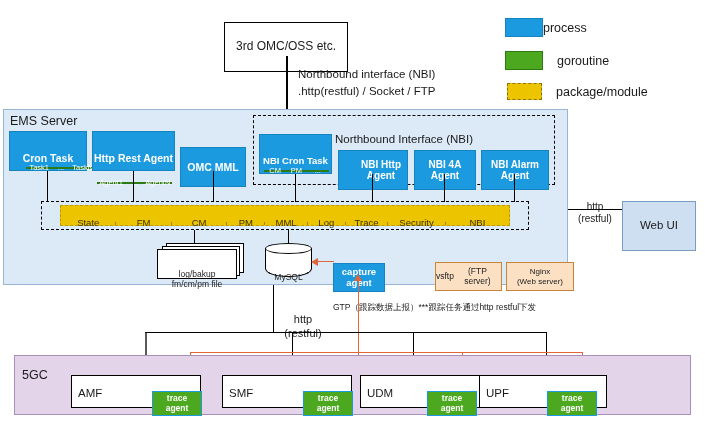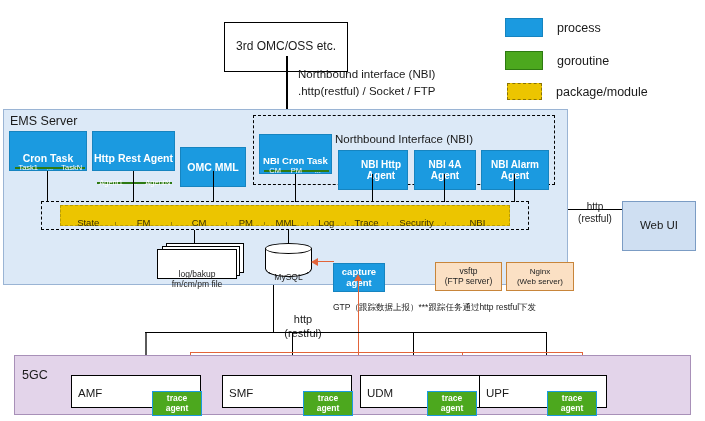--- a/index.html
+++ b/index.html
@@ -50,21 +50,21 @@
   
   .arrow-left{width:0;height:0;border-top:4px solid transparent;border-bottom:4px solid transparent;border-right:7px solid #e2643a;}
   .arrow-up{width:0;height:0;border-left:4px solid transparent;border-right:4px solid transparent;border-bottom:7px solid #e2643a;}
 </style>
 </head>
 <body>
 
 <div id="root">
 
   <div class="abs" style="left:505px;top:18px;width:195px;height:85px;">
-    <div class="abs" style="left:0;top:0;display:flex;align-items:center;gap:14px;justify-content:flex-end;">
+    <div class="abs" style="left:0;top:0;display:flex;align-items:center;justify-content:flex-end;">
       <div class="lg-sw lg-proc"></div>
       <span class="lbl" style="font-size:12.5px;">process</span>
     </div>
     <div class="abs" style="left:0;top:33px;display:flex;align-items:center;gap:14px;">
       <div class="lg-sw lg-gor"></div>
       <span class="lbl" style="font-size:12.5px;">goroutine</span>
     </div>
     <div class="abs" style="left:2px;top:65px;display:flex;align-items:center;gap:14px;">
       <div class="lg-sw lg-pkg" style="width:33px;height:15px;"></div>
       <span class="lbl" style="font-size:12.5px;">package/module</span>
@@ -83,21 +83,21 @@
   </div>
 
   <div class="abs emsbox" style="left:3px;top:109px;width:565px;height:176px;"></div>
   <div class="abs lbl" style="left:10px;top:114px;font-size:12.5px;">EMS Server</div>
 
   <div class="abs nbidash" style="left:253px;top:115px;width:302px;height:70px;"></div>
   <div class="abs lbl ctr" style="left:253px;top:117px;width:302px;height:14px;font-size:11.5px;">Northbound Interface (NBI)</div>
 
   <div class="abs proc" style="left:9px;top:131px;width:78px;height:40px;">
     <div class="ctr" style="height:17px;font-size:10.5px;padding-top:2px;">Cron Task</div>
-    <div class="abs" style="left:5px;top:19px;width:70px;height:16px;display:flex;">
+    <div class="abs" style="left:16px;top:19px;width:70px;height:16px;display:flex;">
       <div class="gor ctr" style="flex:1;font-size:7.5px;font-weight:normal;">Task1</div>
       <div class="gor ctr" style="flex:0.7;font-size:7.5px;border-left:none;font-weight:normal;">...</div>
       <div class="gor ctr" style="flex:1;font-size:7.5px;border-left:none;font-weight:normal;">TaskN</div>
     </div>
   </div>
 
   <div class="abs proc" style="left:92px;top:131px;width:83px;height:40px;">
     <div class="ctr" style="height:17px;font-size:10.5px;padding-top:2px;">Http Rest Agent</div>
     <div class="abs" style="left:4px;top:34px;width:75px;height:16px;display:flex;">
       <div class="gor ctr" style="flex:1;font-size:7.5px;font-weight:normal;">Agent1</div>
@@ -168,21 +168,21 @@
   <div class="abs lbl ctr" style="left:265px;top:254px;width:47px;height:16px;font-size:8.5px;">MySQL</div>
 
   <div class="abs capture ctr" style="left:333px;top:247px;width:52px;height:29px;flex-direction:column;font-size:9.5px;">
     <div>capture</div>
     <div>agent</div>
   </div>
 
   <div class="abs ohline" style="left:316px;top:261px;width:18px;"></div>
   <div class="abs arrow-left" style="left:311px;top:258px;"></div>
 
-  <div class="abs orangebox ctr" style="left:435px;top:246px;width:67px;height:29px;flex-direction:column;font-size:8.5px;">
+  <div class="abs orangebox ctr" style="left:435px;top:246px;width:67px;height:29px;font-size:8.5px;">
     <div>vsftp</div>
     <div>(FTP server)</div>
   </div>
   <div class="abs orangebox ctr" style="left:506px;top:246px;width:68px;height:29px;flex-direction:column;font-size:8px;">
     <div>Nginx</div>
     <div>(Web server)</div>
   </div>
 
   <div class="abs webui ctr" style="left:622px;top:185px;width:74px;height:50px;font-size:11.5px;">
     <span>Web UI</span>

